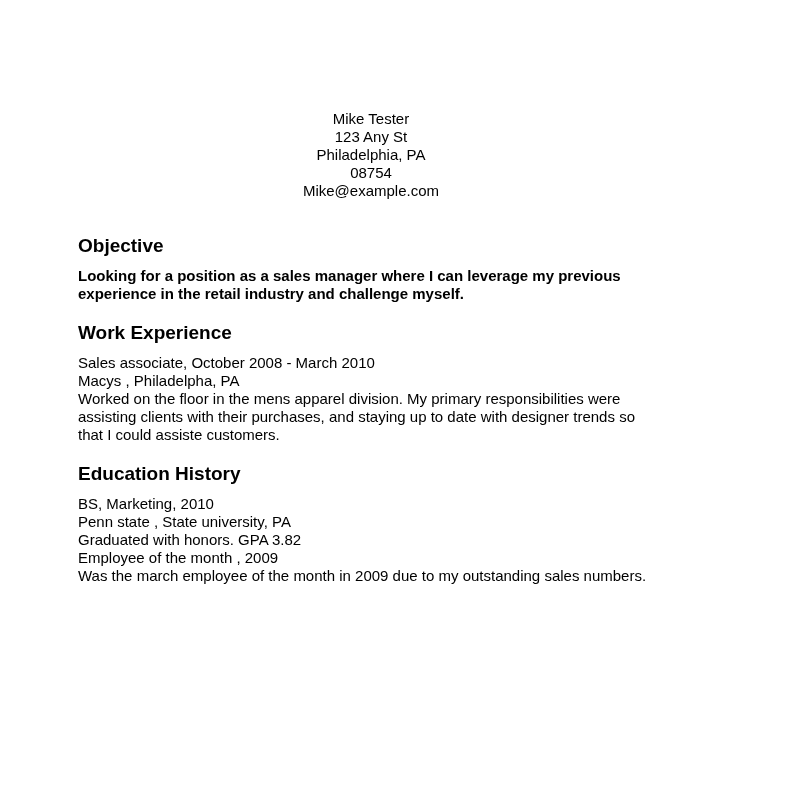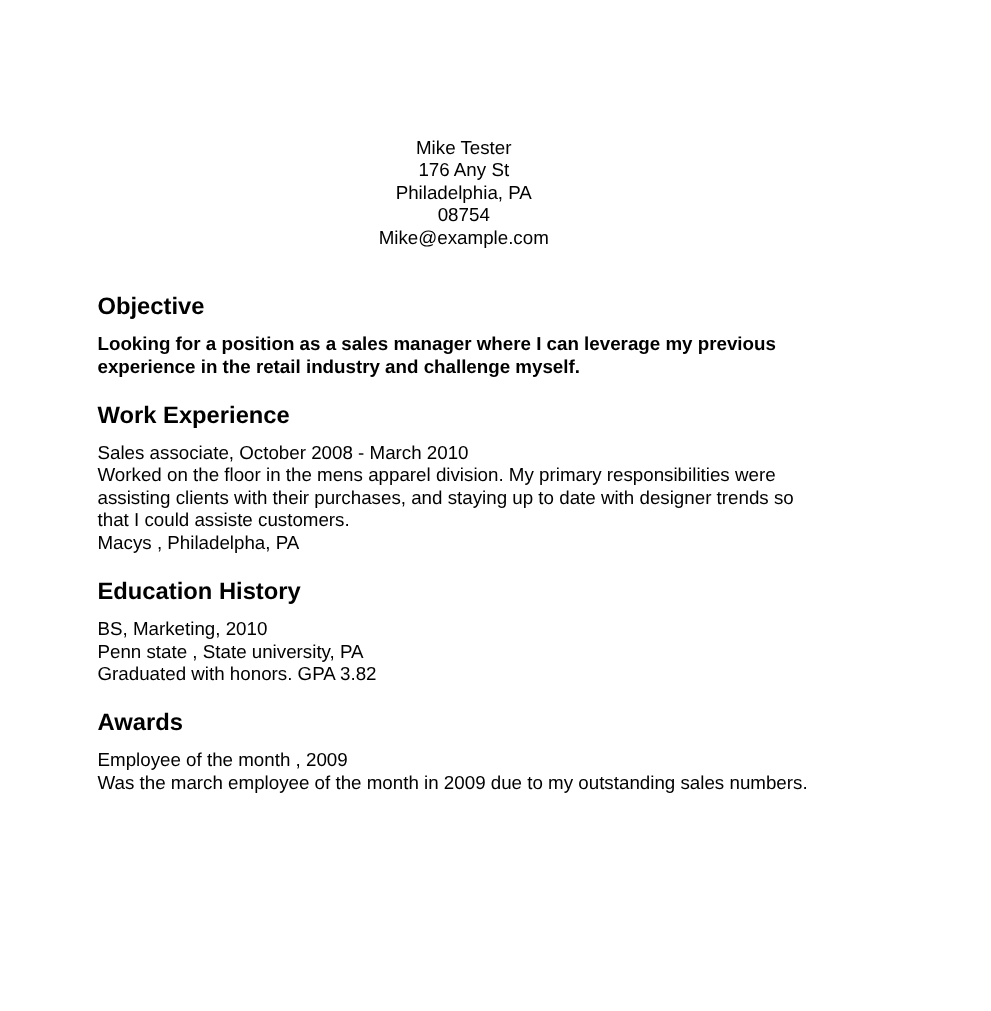--- a/index.html
+++ b/index.html
@@ -50,46 +50,45 @@
       margin: 0;
     }
   </style>
 </head>
 <body>
 
 <div class="page">
 
   <div class="contact">
     <div class="contact-line">Mike Tester</div>
-    <div class="contact-line">176 Any St</div>
+    <div class="contact-line">123 Any St</div>
     <div class="contact-line">Philadelphia, PA</div>
     <div class="contact-line">08754</div>
     <div class="contact-line">Mike@example.com</div>
   </div>
 
   <h2 class="section-heading first">Objective</h2>
   <p class="body-text">Looking for a position as a sales manager where I can leverage my previous experience in the retail industry and challenge myself.</p>
 
   <h2 class="section-heading">Work Experience</h2>
 
   <div class="job">
     <div class="entry-line">Sales associate, October 2008 - March 2010</div>
+    <div class="entry-line">Macys , Philadelpha, PA</div>
     <div class="entry-line">Worked on the floor in the mens apparel division. My primary responsibilities were assisting clients with their purchases, and staying up to date with designer trends so that I could assiste customers.</div>
-    <div class="entry-line">Macys , Philadelpha, PA</div>
   </div>
 
 
   <h2 class="section-heading">Education History</h2>
 
   <div class="edu">
     <div class="entry-line">BS, Marketing, 2010</div>
     <div class="entry-line">Penn state , State university, PA</div>
     <div class="entry-line">Graduated with honors. GPA 3.82</div>
   </div>
 
-  <h2 class="section-heading">Awards</h2>
 
   <div class="award">
     <div class="entry-line">Employee of the month , 2009</div>
     <div class="entry-line">Was the march employee of the month in 2009 due to my outstanding sales numbers.</div>
   </div>
 
 </div>
 
 </body></html>

